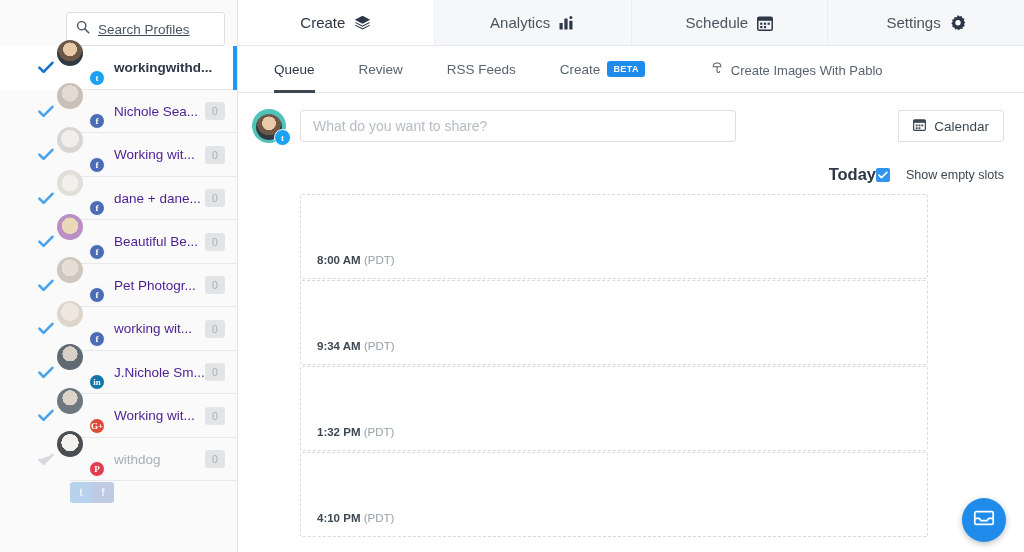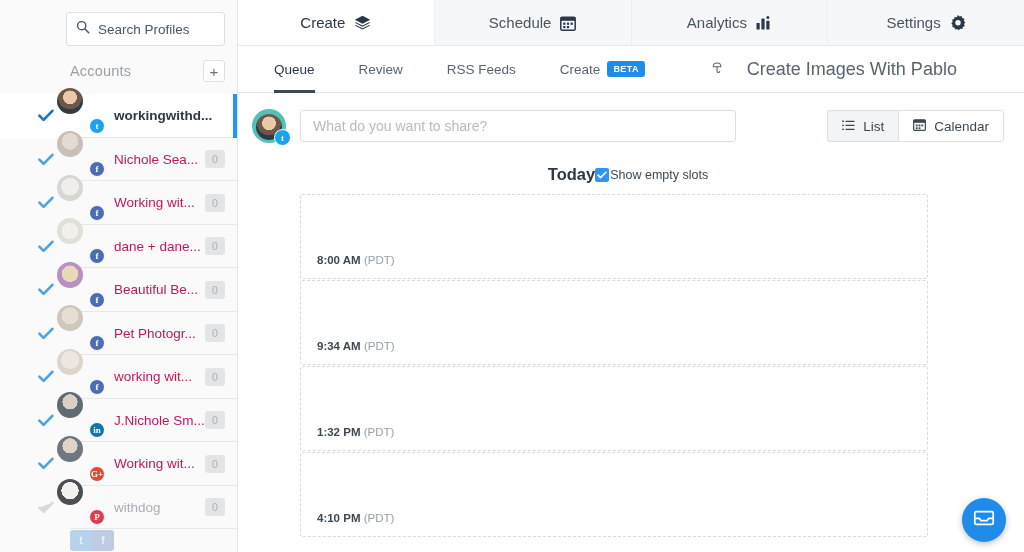--- a/index.html
+++ b/index.html
@@ -14,21 +14,21 @@
 
   
   .sidebar {
     width: 238px; height: 552px;
     background: #fafafa;
     border-right: 1px solid #e2e4e7;
     position: relative;
     flex: 0 0 238px;
     overflow: hidden;
   }
-  .search-wrap { padding: 12px 12px 0 66px; }
+  .search-wrap { padding: 12px 12px 0 66px; text-decoration: underline; }
   .search-box {
     display: flex; align-items: center;
     height: 34px;
     background: #ffffff;
     border: 1px solid #dcdfe3;
     border-radius: 3px;
     padding: 0 9px;
   }
   .search-box svg { flex: 0 0 auto; }
   .search-input {
@@ -93,21 +93,21 @@
     font-family: "Liberation Serif", serif;
   }
   .acct-row.active .badge { border-color: #ffffff; }
   .badge.twitter { background: #1da1f2; }
   .badge.facebook { background: #4c6db5; }
   .badge.linkedin { background: #0e76a8; }
   .badge.gplus { background: #e04a39; }
   .badge.pinterest { background: #e03d4e; }
 
   .acct-name {
-    margin-left: 14px; font-size: 13.5px; color: #be185d;
+    margin-left: 14px; font-size: 13.5px; color: #4c1d95;
     white-space: nowrap; overflow: hidden;
     flex: 1 1 auto;
   }
   .acct-row.active .acct-name { color: #2d3748; font-weight: bold; }
   .count {
     margin-right: 12px; min-width: 20px; height: 18px;
     background: #e2e4e6; border-radius: 3px; color: #aab0b6;
     font-size: 10.5px; display: flex; align-items: center; justify-content: center;
     padding: 0 5px;
   }
@@ -151,22 +151,22 @@
   .subnav-item.active { color: #2d3748; }
   .subnav-item.active::after {
     content: ""; position: absolute; left: 22px; right: 22px; bottom: 0;
     height: 2.5px; background: #3d4852;
   }
   .beta {
     background: #1f8ceb; color: #fff; font-size: 9px; font-weight: bold;
     letter-spacing: .4px; padding: 3px 6px; border-radius: 3px;
   }
   .pablo-link {
-    margin-left: 44px; display: flex; align-items: flex-end; gap: 22px;
-    font-size: 18px; color: #5a6470; cursor: pointer;
+    margin-left: 44px; display: flex; align-items: flex-end; gap: 6px;
+    font-size: 13px; color: #5a6470; cursor: pointer;
   }
 
   .composer { display: flex; align-items: center; padding: 16px 20px 0 14px; gap: 14px; }
   .composer .avatar-wrap { width: 34px; height: 34px; flex: 0 0 34px; }
   .composer .avatar { width: 34px; height: 34px; }
   .composer .badge { width: 17px; height: 17px; border-color: #fff; }
   .share-input {
     flex: 1 1 auto; height: 32px; border: 1px solid #dcdfe3; border-radius: 3px;
     padding: 0 12px; font-size: 14px; color: #6d28d9; outline: none;
     font-family: "Liberation Sans", sans-serif;
@@ -177,25 +177,25 @@
   .view-btn {
     display: flex; align-items: center; gap: 8px;
     height: 32px; padding: 0 14px; font-size: 13.5px; color: #3d4852;
     border: 1px solid #dcdfe3; background: #fff; cursor: pointer;
     font-family: "Liberation Sans", sans-serif;
   }
   .view-btn.first { border-radius: 3px 0 0 3px; border-right: 0; background: #f3f4f5; }
   .view-btn.last { border-radius: 0 3px 3px 0; }
 
   .today-bar {
-    display: flex; align-items: center; justify-content: center;
+    display: flex; align-items: center; justify-content: flex-end;
     padding: 22px 20px 10px 14px;
   }
   .today-title { font-size: 16.5px; font-weight: bold; color: #2d3748; }
-  .empty-slots { display: flex; align-items: center; gap: 1px; font-size: 12.5px; color: #3d4852; cursor: pointer; }
+  .empty-slots { display: flex; align-items: center; gap: 16px; font-size: 12.5px; color: #3d4852; cursor: pointer; }
   .cbx {
     width: 14px; height: 14px; border-radius: 2px; background: #2f95f0;
     display: flex; align-items: center; justify-content: center;
   }
 
   .slots { padding: 0 0 0 62px; }
   .slot {
     position: relative; height: 85px; width: 628px;
     border: 1px dashed #d8dbde; border-radius: 2px;
     margin-bottom: 1px; background: #fff;
@@ -226,24 +226,20 @@
         <span>
           <svg width="14" height="14" viewBox="0 0 16 16">
             <circle cx="6.5" cy="6.5" r="4.7" fill="none" stroke="#4a5568" stroke-width="1.6"></circle>
             <line x1="10" y1="10" x2="14.5" y2="14.5" stroke="#4a5568" stroke-width="1.8" stroke-linecap="round"></line>
           </svg>
         </span>
         <input class="search-input" type="text" placeholder="Search Profiles" style="">
       </div>
     </div>
 
-    <div class="accounts-head">
-      <span class="accounts-title">Accounts</span>
-      <button class="add-btn">+</button>
-    </div>
 
     <div class="acct-list" id="acct-list">
         <div class="acct-row active">
           <span class="check">
             <svg width="16" height="13" viewBox="0 0 16 13">
               <path d="M1.4 6.6 5.6 10.9 14.4 1.8" fill="none" stroke="#1673c9" stroke-width="2.6" stroke-linecap="round" stroke-linejoin="round"></path>
             </svg>
           </span>
           <span class="avatar-wrap"><span class="avatar" style="background:#4fc3b8"><span class="face" style="background:radial-gradient(circle at 50% 36%, #e8c9a8 0 32%, #6d5848 33% 56%, #2f3a42 57% 100%)"></span></span><span class="badge twitter">t</span></span>
           <span class="acct-name">workingwithd...</span>
@@ -360,49 +356,49 @@
 
     <nav class="topnav" id="topnav">
         <div class="topnav-item active">
           <span>Create</span>
           <span class="ic">
             <svg width="17" height="15" viewBox="0 0 18 16">
               <g fill="#2d3748">
                 <path d="M9 .8 17.2 5 9 9.2.8 5z"></path>
                 <path d="M9 11.2 1.9 7.6.8 8.2 9 12.4l8.2-4.2-1.1-.6z"></path>
                 <path d="M9 14.2 1.9 10.6.8 11.2 9 15.4l8.2-4.2-1.1-.6z"></path>
+              </g>
+            </svg>
+          </span>
+        </div>
+        <div class="topnav-item">
+          <span>Analytics</span>
+          <span class="ic">
+            <svg width="16" height="15" viewBox="0 0 16 15">
+              <g fill="#2d3748">
+                <rect x="0.5" y="8" width="3.2" height="6.5" rx=".6"></rect>
+                <rect x="5.4" y="3.6" width="3.2" height="10.9" rx=".6"></rect>
+                <rect x="10.3" y="5.8" width="3.2" height="8.7" rx=".6"></rect>
+                <circle cx="11.9" cy="2.6" r="1.5"></circle>
               </g>
             </svg>
           </span>
         </div>
         <div class="topnav-item">
           <span>Schedule</span>
           <span class="ic">
             <svg width="16" height="16" viewBox="0 0 16 16">
               <rect x=".8" y="2.2" width="14.4" height="13" rx="1.3" fill="none" stroke="#2d3748" stroke-width="1.5"></rect>
               <rect x=".8" y="2.2" width="14.4" height="3.6" fill="#2d3748"></rect>
               <g fill="#2d3748">
                 <rect x="3.2" y="7.6" width="2.2" height="2.2"></rect>
                 <rect x="6.9" y="7.6" width="2.2" height="2.2"></rect>
                 <rect x="10.6" y="7.6" width="2.2" height="2.2"></rect>
                 <rect x="3.2" y="11" width="2.2" height="2.2"></rect>
                 <rect x="6.9" y="11" width="2.2" height="2.2"></rect>
-              </g>
-            </svg>
-          </span>
-        </div>
-        <div class="topnav-item">
-          <span>Analytics</span>
-          <span class="ic">
-            <svg width="16" height="15" viewBox="0 0 16 15">
-              <g fill="#2d3748">
-                <rect x="0.5" y="8" width="3.2" height="6.5" rx=".6"></rect>
-                <rect x="5.4" y="3.6" width="3.2" height="10.9" rx=".6"></rect>
-                <rect x="10.3" y="5.8" width="3.2" height="8.7" rx=".6"></rect>
-                <circle cx="11.9" cy="2.6" r="1.5"></circle>
               </g>
             </svg>
           </span>
         </div>
         <div class="topnav-item">
           <span>Settings</span>
           <span class="ic">
             <svg width="16" height="16" viewBox="0 0 16 16">
               <path fill="#2d3748" d="M8 0 9.5 1.5 11.6 1 12.3 3.1 14.4 3.8 13.9 5.9 15.4 7.4 14 9 14.8 11 12.8 11.9 12.4 14 10.3 13.8 8.8 15.3 7.2 14 5.2 14.6 4.4 12.6 2.3 12 2.7 9.9 1.3 8.4 2.7 6.8 2.1 4.8 4.1 4 4.6 1.9 6.7 2.2z"></path>
               <circle cx="8" cy="7.8" r="2.7" fill="#fff"></circle>
@@ -440,35 +436,20 @@
 
     <div class="composer">
       <div class="avatar-wrap">
         <div class="avatar" style="background:#4fc3b8">
           <div class="face" style="background:radial-gradient(circle at 50% 36%, #e8c9a8 0 32%, #6d5848 33% 56%, #2f3a42 57% 100%)"></div>
         </div>
         <span class="badge twitter">t</span>
       </div>
       <input class="share-input" type="text" placeholder="What do you want to share?" style="">
       <div class="view-toggle">
-        <button class="view-btn first">
-          <span>
-            <svg width="13" height="11" viewBox="0 0 14 12">
-              <g fill="#3d4852">
-                <circle cx="1" cy="1.4" r="1"></circle>
-                  <rect x="3.6" y=".7" width="10" height="1.5" rx=".6"></rect>
-                <circle cx="1" cy="5.8" r="1"></circle>
-                  <rect x="3.6" y="5.1" width="10" height="1.5" rx=".6"></rect>
-                <circle cx="1" cy="10.2" r="1"></circle>
-                  <rect x="3.6" y="9.5" width="10" height="1.5" rx=".6"></rect>
-              </g>
-            </svg>
-          </span>
-          <span>List</span>
-        </button>
         <button class="view-btn last">
           <span>
             <svg width="13" height="13" viewBox="0 0 14 14">
               <rect x=".7" y="2" width="12.6" height="11.3" rx="1.2" fill="none" stroke="#3d4852" stroke-width="1.3"></rect>
               <rect x=".7" y="2" width="12.6" height="3.2" fill="#3d4852"></rect>
               <g fill="#3d4852">
                   <rect x="3" y="7" width="2" height="2"></rect>
                   <rect x="6" y="7" width="2" height="2"></rect>
                   <rect x="9" y="7" width="2" height="2"></rect>
                   <rect x="3" y="10" width="2" height="2"></rect>

